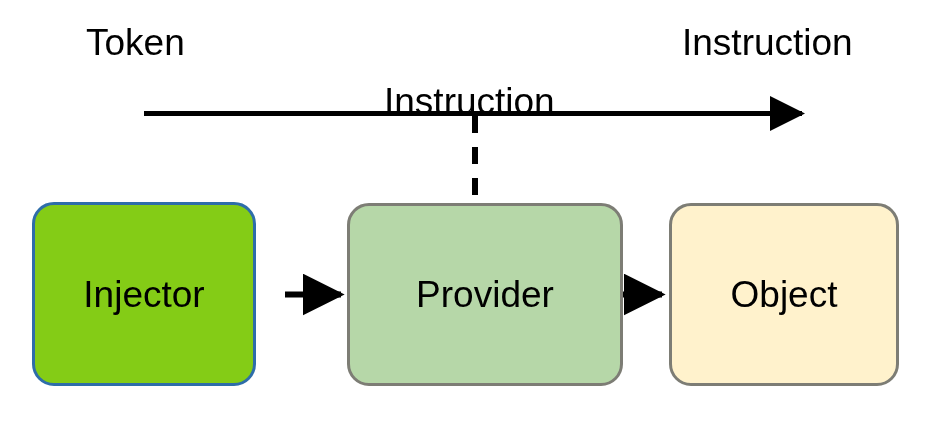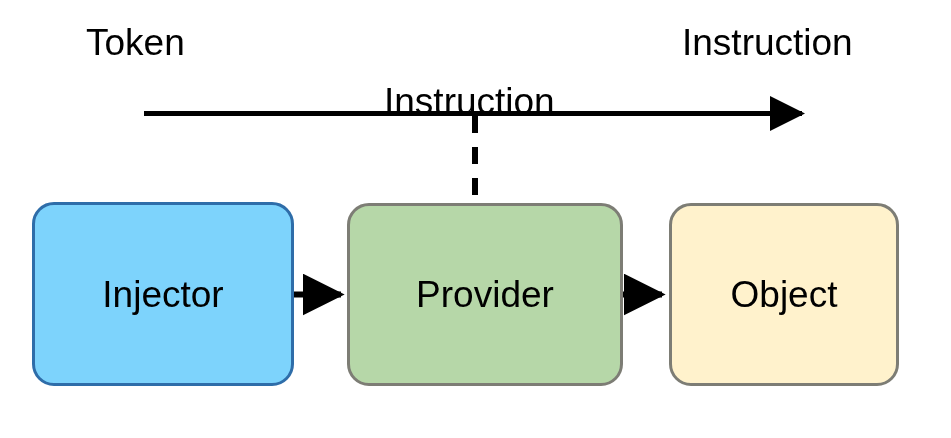--- a/index.html
+++ b/index.html
@@ -36,22 +36,22 @@
     justify-content: center;
   }
   .box-text {
     font-size: 37px;
     line-height: 1;
     color: #000000;
     white-space: nowrap;
   }
   #box-injector {
     left: 32px; top: 202px;
-    width: 262px; height: 184px;
-    background: #7dd3fc;
+    width: 224px; height: 184px;
+    background: #84cc16;
     border: 3px solid #2E6DA9;
   }
   #box-provider {
     left: 347px; top: 203px;
     width: 276px; height: 183px;
     background: #B6D7A8;
     border: 3px solid #7D7D75;
   }
   #box-object {
     left: 669px; top: 203px;

